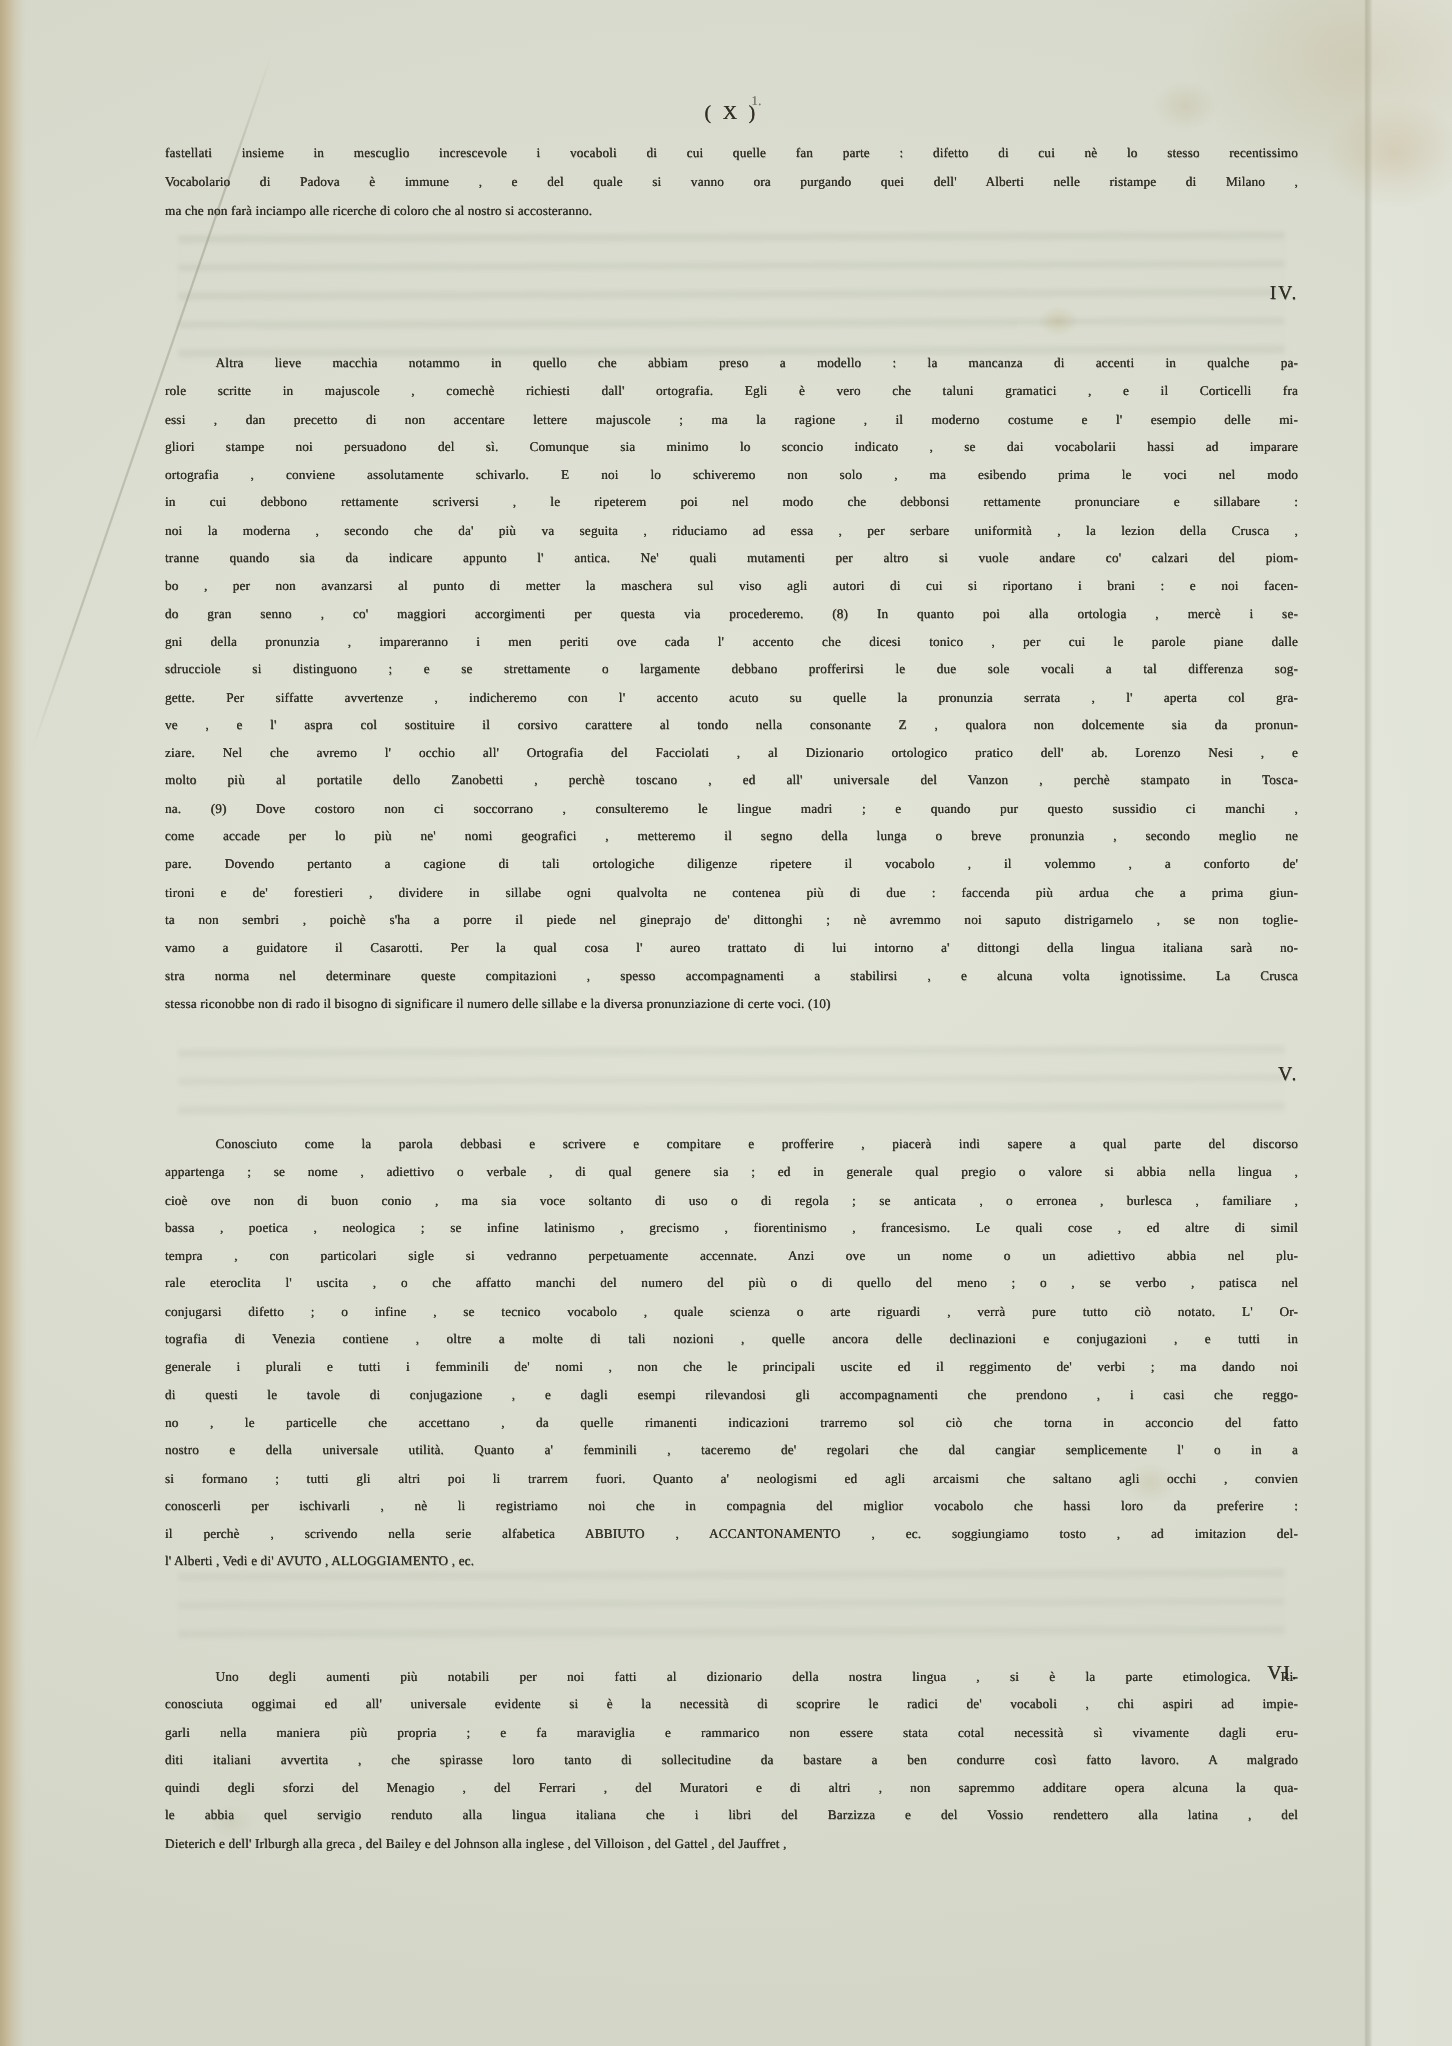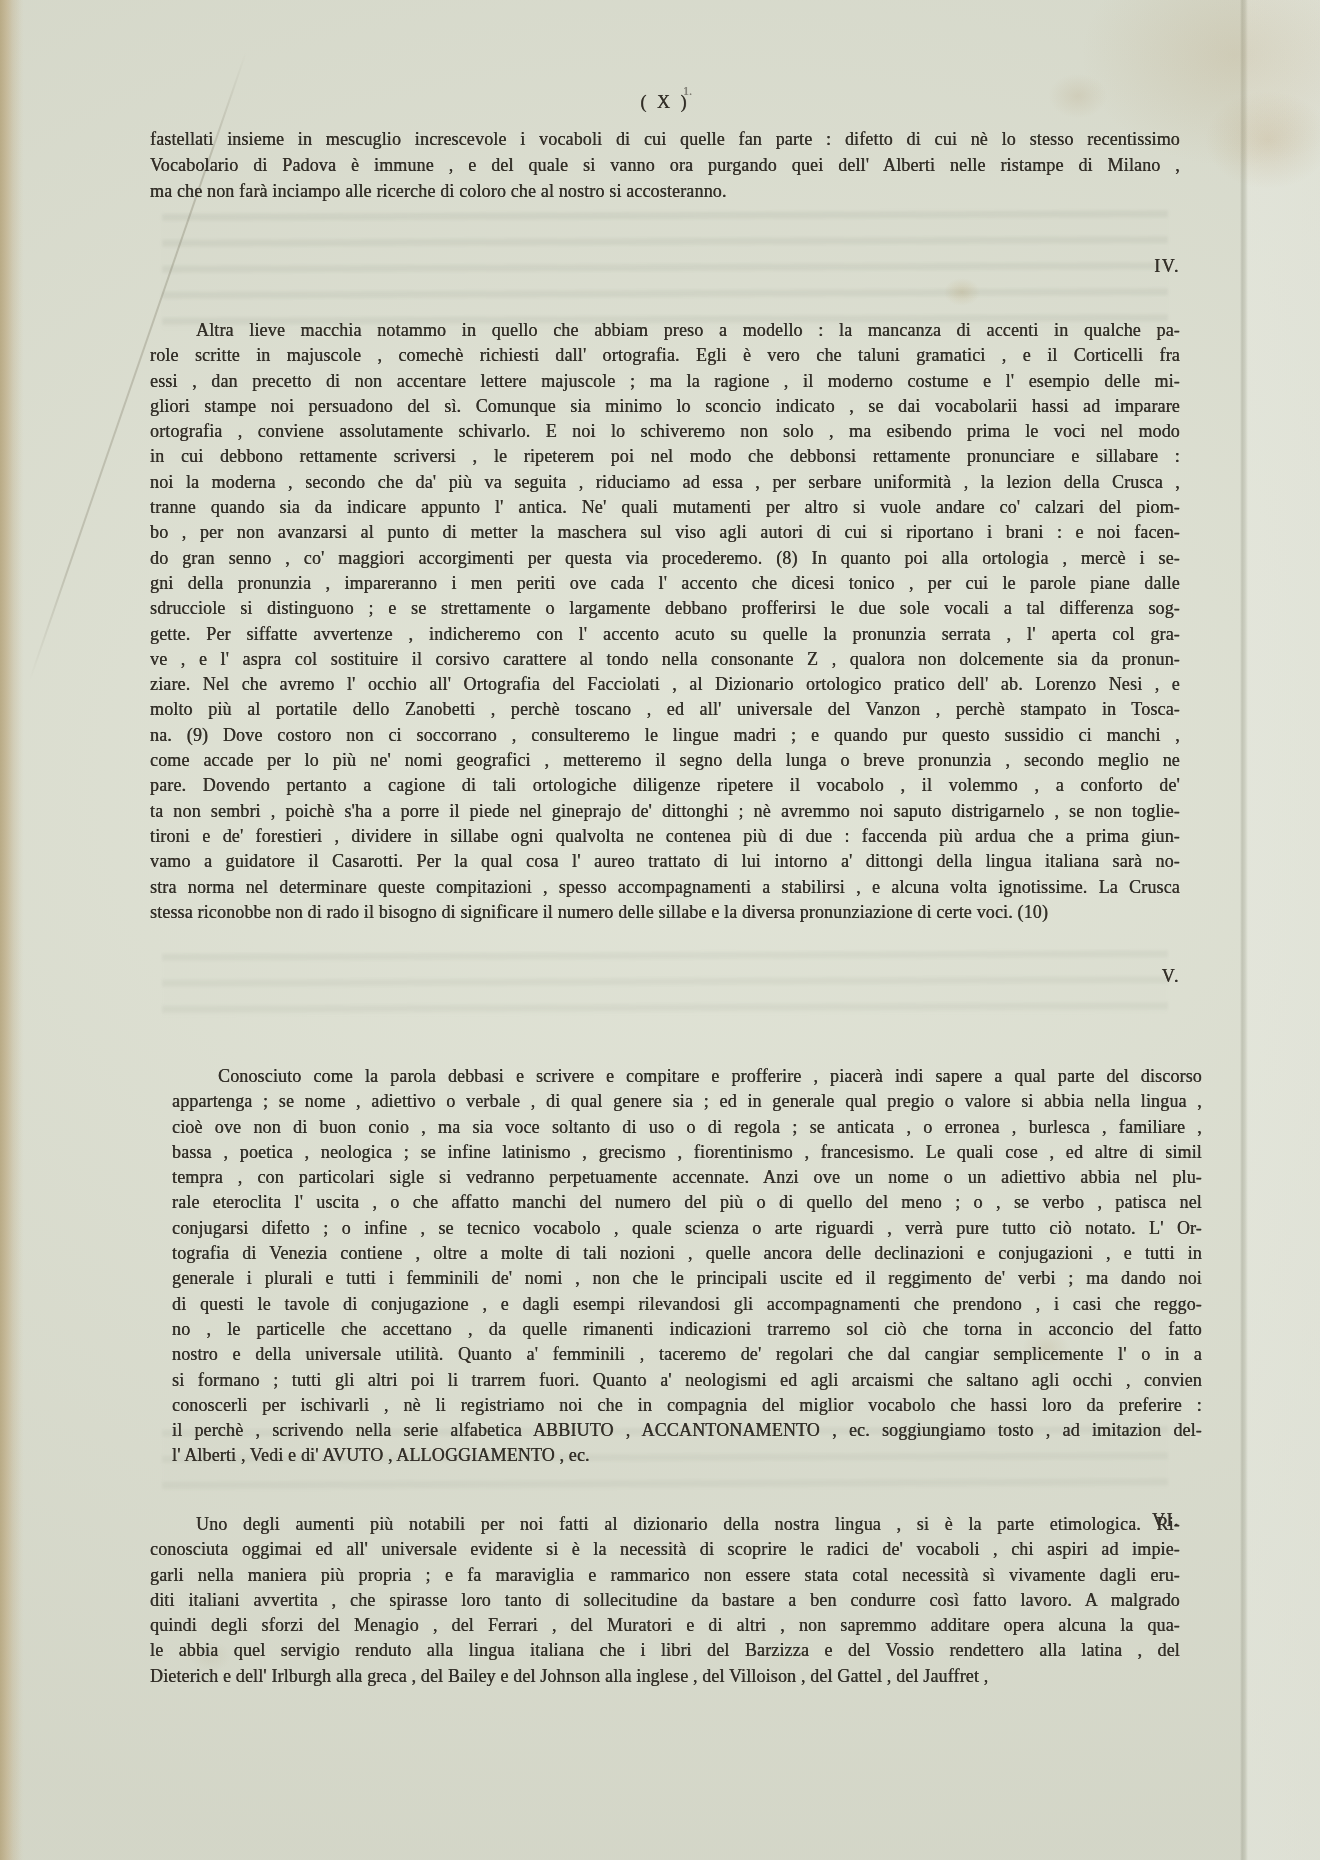--- a/index.html
+++ b/index.html
@@ -27,21 +27,21 @@
   }
   .page-number{
     position:absolute;left:150px;width:1030px;top:92px;
     text-align:center;font-size:18px;letter-spacing:3px;
   }
   .corner-mark{
     position:absolute;left:683px;top:84px;font-size:12px;opacity:0.55;
   }
   .text-block{position:absolute;left:150px;width:1030px;}
   .print-line{
-    font-size:18px;
+    font-size:12px;
     line-height:25.3px;
     text-align:justify;
     text-align-last:justify;
     letter-spacing:0.15px;
   }
   .print-line.last{text-align-last:left;}
   .print-line.indent{padding-left:46px;}
   .section-heading{
     position:absolute;left:150px;width:1030px;
     text-align:right;font-size:18px;letter-spacing:1.5px;
@@ -102,30 +102,30 @@
       <div class="print-line">do gran senno , co' maggiori accorgimenti per questa via procederemo. (8) In quanto poi alla ortologia , mercè i se-</div>
       <div class="print-line">gni della pronunzia , impareranno i men periti ove cada l' accento che dicesi tonico , per cui le parole piane dalle</div>
       <div class="print-line">sdrucciole si distinguono ; e se strettamente o largamente debbano profferirsi le due sole vocali a tal differenza sog-</div>
       <div class="print-line">gette. Per siffatte avvertenze , indicheremo con l' accento acuto su quelle la pronunzia serrata , l' aperta col gra-</div>
       <div class="print-line">ve , e l' aspra col sostituire il corsivo carattere al tondo nella consonante Z , qualora non dolcemente sia da pronun-</div>
       <div class="print-line">ziare. Nel che avremo l' occhio all' Ortografia del Facciolati , al Dizionario ortologico pratico dell' ab. Lorenzo Nesi , e</div>
       <div class="print-line">molto più al portatile dello Zanobetti , perchè toscano , ed all' universale del Vanzon , perchè stampato in Tosca-</div>
       <div class="print-line">na. (9) Dove costoro non ci soccorrano , consulteremo le lingue madri ; e quando pur questo sussidio ci manchi ,</div>
       <div class="print-line">come accade per lo più ne' nomi geografici , metteremo il segno della lunga o breve pronunzia , secondo meglio ne</div>
       <div class="print-line">pare. Dovendo pertanto a cagione di tali ortologiche diligenze ripetere il vocabolo , il volemmo , a conforto de'</div>
+      <div class="print-line">tironi e de' forestieri , dividere in sillabe ogni qualvolta ne contenea più di due : faccenda più ardua che a prima giun-</div>
       <div class="print-line">ta non sembri , poichè s'ha a porre il piede nel gineprajo de' dittonghi ; nè avremmo noi saputo distrigarnelo , se non toglie-</div>
-      <div class="print-line">tironi e de' forestieri , dividere in sillabe ogni qualvolta ne contenea più di due : faccenda più ardua che a prima giun-</div>
       <div class="print-line">vamo a guidatore il Casarotti. Per la qual cosa l' aureo trattato di lui intorno a' dittongi della lingua italiana sarà no-</div>
       <div class="print-line">stra norma nel determinare queste compitazioni , spesso accompagnamenti a stabilirsi , e alcuna volta ignotissime. La Crusca</div>
       <div class="print-line last">stessa riconobbe non di rado il bisogno di significare il numero delle sillabe e la diversa pronunziazione di certe voci. (10)</div>
     </div>
 
   <div class="section-heading ink" style="top:966px;">V.</div>
 
-  <div class="text-block ink" style="top:1064px;margin-left:22px;">
+  <div class="text-block ink" style="top:1028px;">
       <div class="print-line indent">Conosciuto come la parola debbasi e scrivere e compitare e profferire , piacerà indi sapere a qual parte del discorso</div>
       <div class="print-line">appartenga ; se nome , adiettivo o verbale , di qual genere sia ; ed in generale qual pregio o valore si abbia nella lingua ,</div>
       <div class="print-line">cioè ove non di buon conio , ma sia voce soltanto di uso o di regola ; se anticata , o erronea , burlesca , familiare ,</div>
       <div class="print-line">bassa , poetica , neologica ; se infine latinismo , grecismo , fiorentinismo , francesismo. Le quali cose , ed altre di simil</div>
       <div class="print-line">tempra , con particolari sigle si vedranno perpetuamente accennate. Anzi ove un nome o un adiettivo abbia nel plu-</div>
       <div class="print-line">rale eteroclita l' uscita , o che affatto manchi del numero del più o di quello del meno ; o , se verbo , patisca nel</div>
       <div class="print-line">conjugarsi difetto ; o infine , se tecnico vocabolo , quale scienza o arte riguardi , verrà pure tutto ciò notato. L' Or-</div>
       <div class="print-line">tografia di Venezia contiene , oltre a molte di tali nozioni , quelle ancora delle declinazioni e conjugazioni , e tutti in</div>
       <div class="print-line">generale i plurali e tutti i femminili de' nomi , non che le principali uscite ed il reggimento de' verbi ; ma dando noi</div>
       <div class="print-line">di questi le tavole di conjugazione , e dagli esempi rilevandosi gli accompagnamenti che prendono , i casi che reggo-</div>

